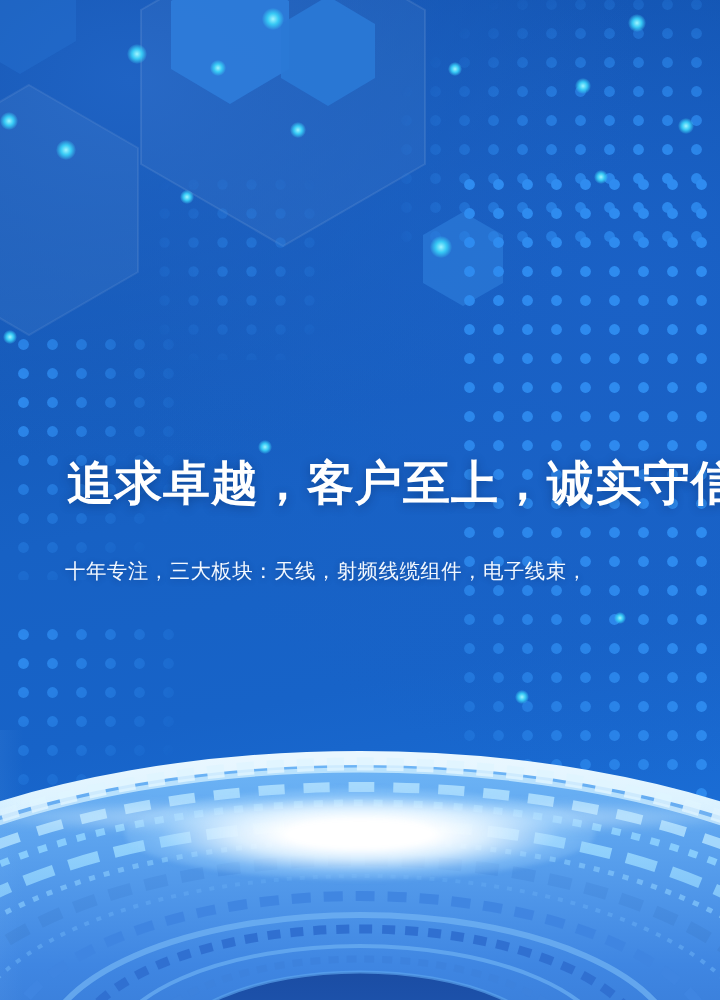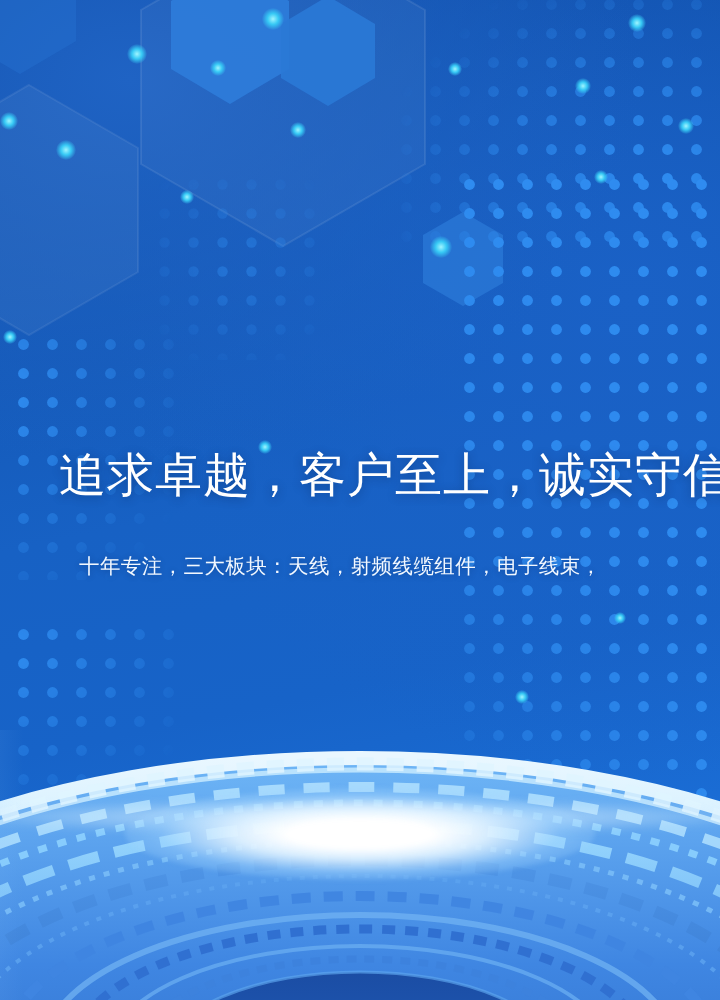--- a/index.html
+++ b/index.html
@@ -24,31 +24,31 @@
   
   .dots{position:absolute;}
 
   
   .spark{position:absolute;border-radius:50%;
     background:radial-gradient(circle,#9ff4ff 0%,#37c9f5 35%,rgba(41,160,235,0) 72%);}
 
   
   .copy{position:absolute;left:0;right:0;top:440px;}
   .headline{
-    margin:3px;padding:0 0 0 56px;
+    margin:11px;padding:0 0 0 56px;
     color:#ffffff;
     font-size:47px;
-    font-weight:400;
+    font-weight:700;
     letter-spacing:1px;
     line-height:64px;
     text-shadow:0 2px 10px rgba(3,32,78,.38);
     white-space:nowrap;
   }
   .subcopy{
-    margin:14px;padding:28px 46px 0 56px;
+    margin:0;padding:28px 46px 0 56px;
     color:#f2f8ff;
     font-size:20.5px;
     font-weight:400;
     line-height:34px;
     letter-spacing:.4px;
     text-shadow:0 1px 6px rgba(3,32,78,.32);
   }
   .subcopy .l1{display:block;text-indent:9px;}
   .subcopy .l2{display:block;}
 

